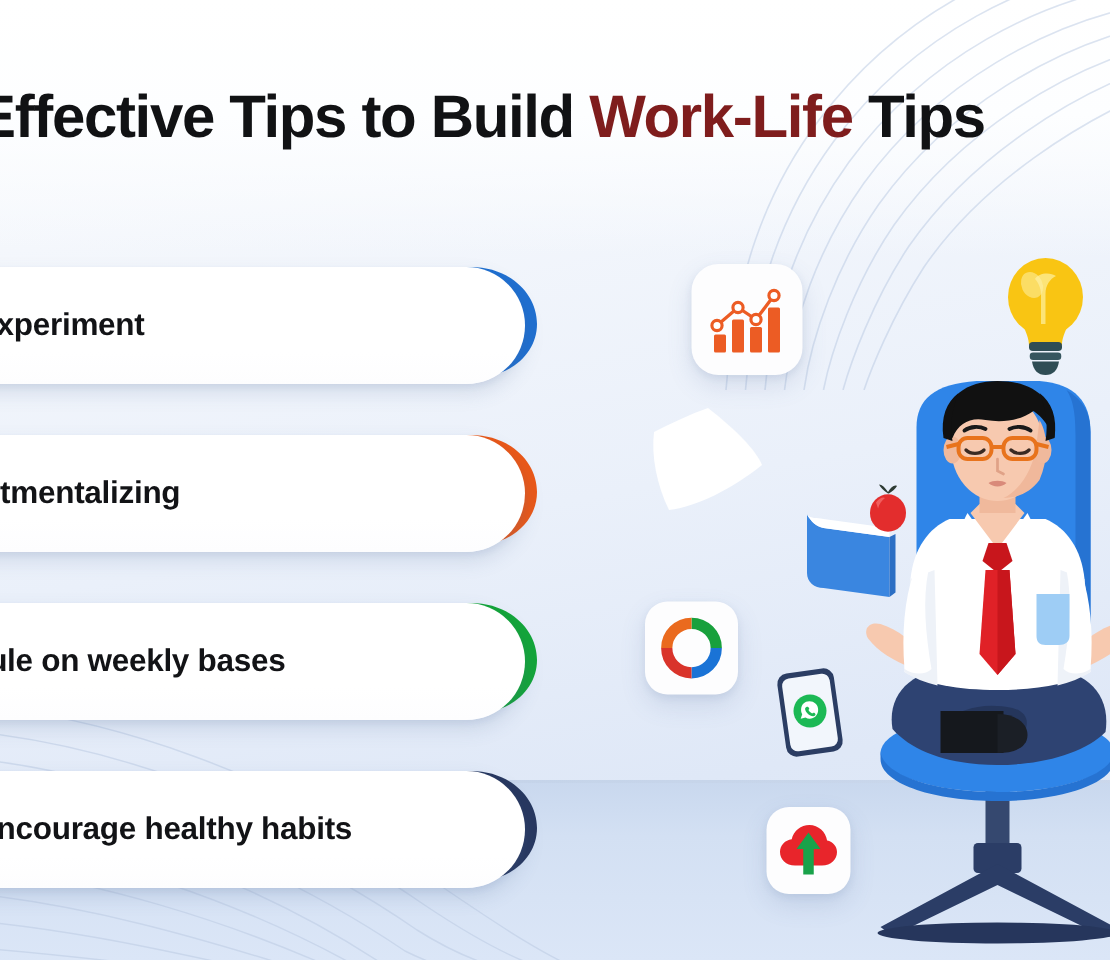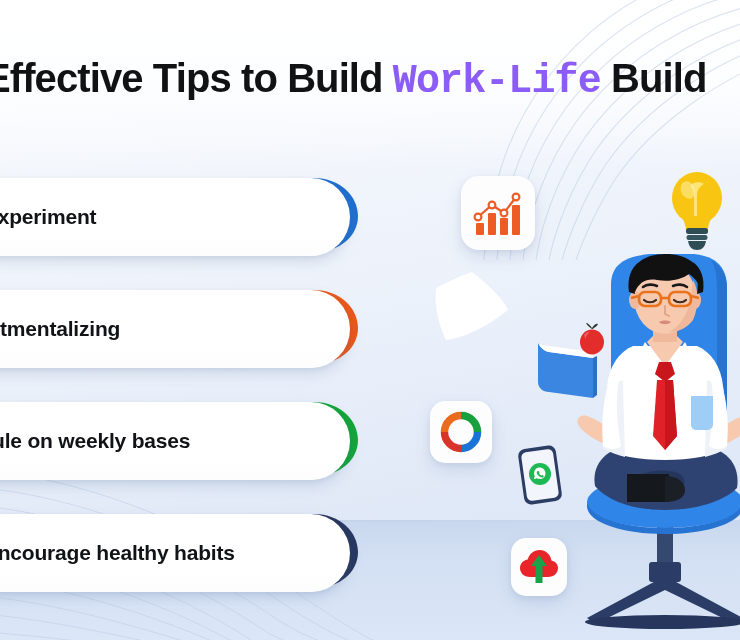--- a/index.html
+++ b/index.html
@@ -36,21 +36,21 @@
   
   .title-wrap {
     position:absolute; left:-16px; top:52px; width:790px; height:52px;
     white-space:nowrap;
   }
   .title {
     font-size:40px; font-weight:bold; letter-spacing:-0.9px;
     color:#111214; line-height:52px;
     font-family:"Liberation Sans", sans-serif;
   }
-  .title .accent { color:#8b5cf6;font-family:Liberation Mono, monospace; }
+  .title .accent { color:#7f1d1d; }
 
   
   .cards { position:absolute; left:0; top:0; width:380px; height:640px; }
   .card {
     position:absolute; left:-62px; width:420px; height:78px;
   }
   .card .stroke {
     position:absolute; left:8px; top:-6px; width:100%; height:78px;
     border-radius:40px;
     background:transparent;
@@ -117,21 +117,21 @@
       <path d="M0,208 C100,214 208,254 288,300"></path>
       <path d="M0,226 C98,232 202,268 272,300"></path>
       <path d="M0,244 C96,250 194,282 252,300"></path>
       <path d="M0,262 C94,268 184,292 226,300"></path>
       <path d="M0,280 C90,286 170,298 196,300"></path>
     </g>
   </svg>
 
   <div class="title-wrap">
     <span class="title">
-      <span>Effective Tips to Build </span><span class="accent">Work-Life</span><span> Build</span>
+      <span>Effective Tips to Build </span><span class="accent">Work-Life</span><span> Tips</span>
     </span>
   </div>
 
   <div class="cards">
 
     <div class="card" style="top:178px;">
       <div class="stroke">
         <svg width="420" height="86" viewBox="0 0 420 86">
           <path d="M-10,16 C60,13 140,8 368,6 C394,6 412,24 412,44 C412,64 394,80 368,80 C300,80 120,80 -10,76 Z" fill="#1f6fd0"></path>
         </svg>

